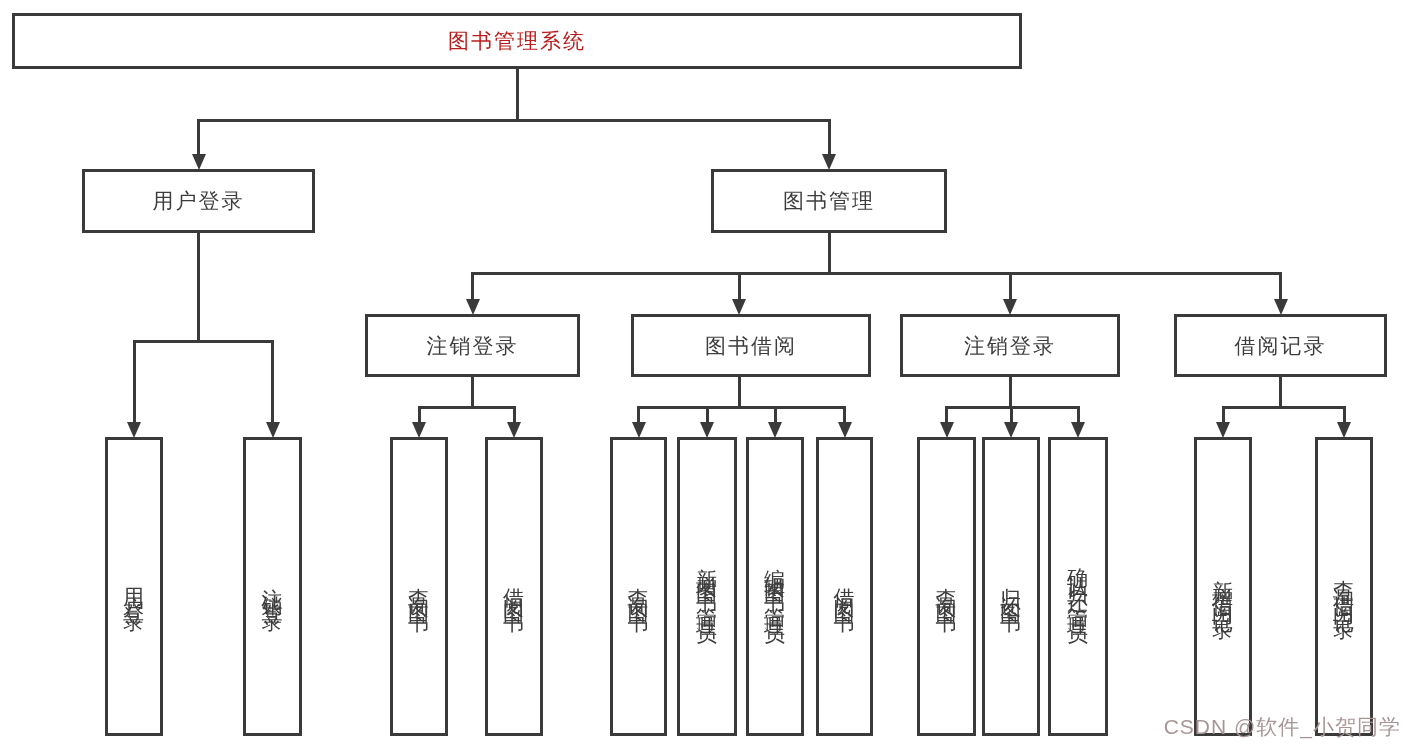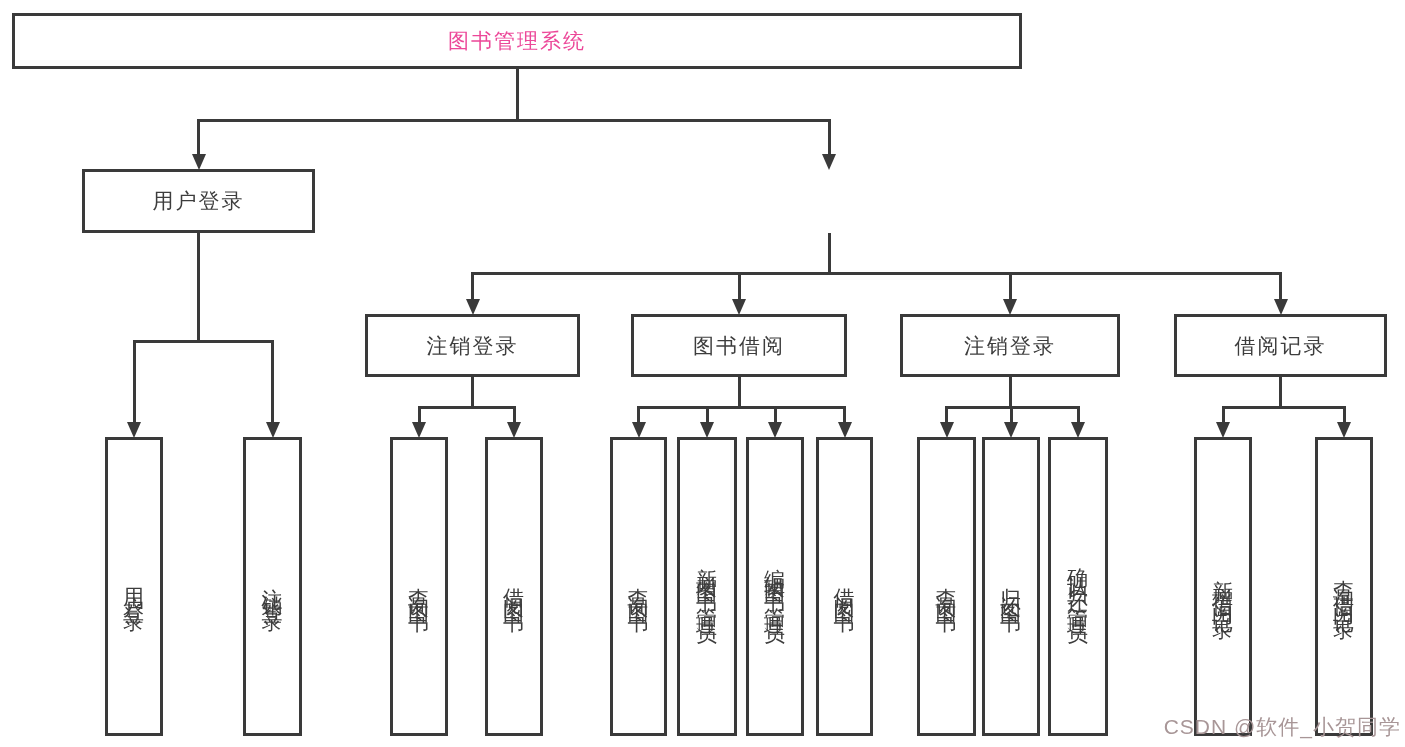--- a/index.html
+++ b/index.html
@@ -53,29 +53,32 @@
     white-space:nowrap;
     z-index:5;
   }
 </style>
 </head>
 <body>
 
 <div id="canvas" style="background: rgb(255, 255, 255);">
   <div class="watermark" style="color: rgb(168, 150, 151);">CSDN @软件_小贺同学</div>
 <div class="node" style="left: 12px; top: 13px; width: 1010px; height: 56px; border-color: rgb(58, 58, 58); background: rgb(255, 255, 255);">
-      <span class="node-label" style="color: #ec4899;">图书管理系统</span>
+      <span class="node-label" style="color: #b91c1c;">图书管理系统</span>
     </div>
     <div class="node" style="left: 82px; top: 169px; width: 233px; height: 64px; border-color: rgb(58, 58, 58); background: rgb(255, 255, 255);">
       <span class="node-label" style="color: rgb(61, 61, 61);">用户登录</span>
     </div>
+    <div class="node" style="left: 711px; top: 169px; width: 236px; height: 64px; border-color: rgb(58, 58, 58); background: rgb(255, 255, 255);">
+      <span class="node-label" style="color: rgb(61, 61, 61);">图书管理</span>
+    </div>
     <div class="node" style="left: 365px; top: 314px; width: 215px; height: 63px; border-color: rgb(58, 58, 58); background: rgb(255, 255, 255);">
       <span class="node-label" style="color: rgb(61, 61, 61);">注销登录</span>
     </div>
-    <div class="node" style="left: 631px; top: 314px; width: 216px; height: 63px; border-color: rgb(58, 58, 58); background: rgb(255, 255, 255);">
+    <div class="node" style="left: 631px; top: 314px; width: 240px; height: 63px; border-color: rgb(58, 58, 58); background: rgb(255, 255, 255);">
       <span class="node-label" style="color: rgb(61, 61, 61);">图书借阅</span>
     </div>
     <div class="node" style="left: 900px; top: 314px; width: 220px; height: 63px; border-color: rgb(58, 58, 58); background: rgb(255, 255, 255);">
       <span class="node-label" style="color: rgb(61, 61, 61);">注销登录</span>
     </div>
     <div class="node" style="left: 1174px; top: 314px; width: 213px; height: 63px; border-color: rgb(58, 58, 58); background: rgb(255, 255, 255);">
       <span class="node-label" style="color: rgb(61, 61, 61);">借阅记录</span>
     </div>
     <div class="node vertical" style="left: 105px; top: 437px; width: 58px; height: 299px; border-color: rgb(58, 58, 58); background: rgb(255, 255, 255);">
       <span class="node-label" style="color: rgb(61, 61, 61);">用户登录</span>

